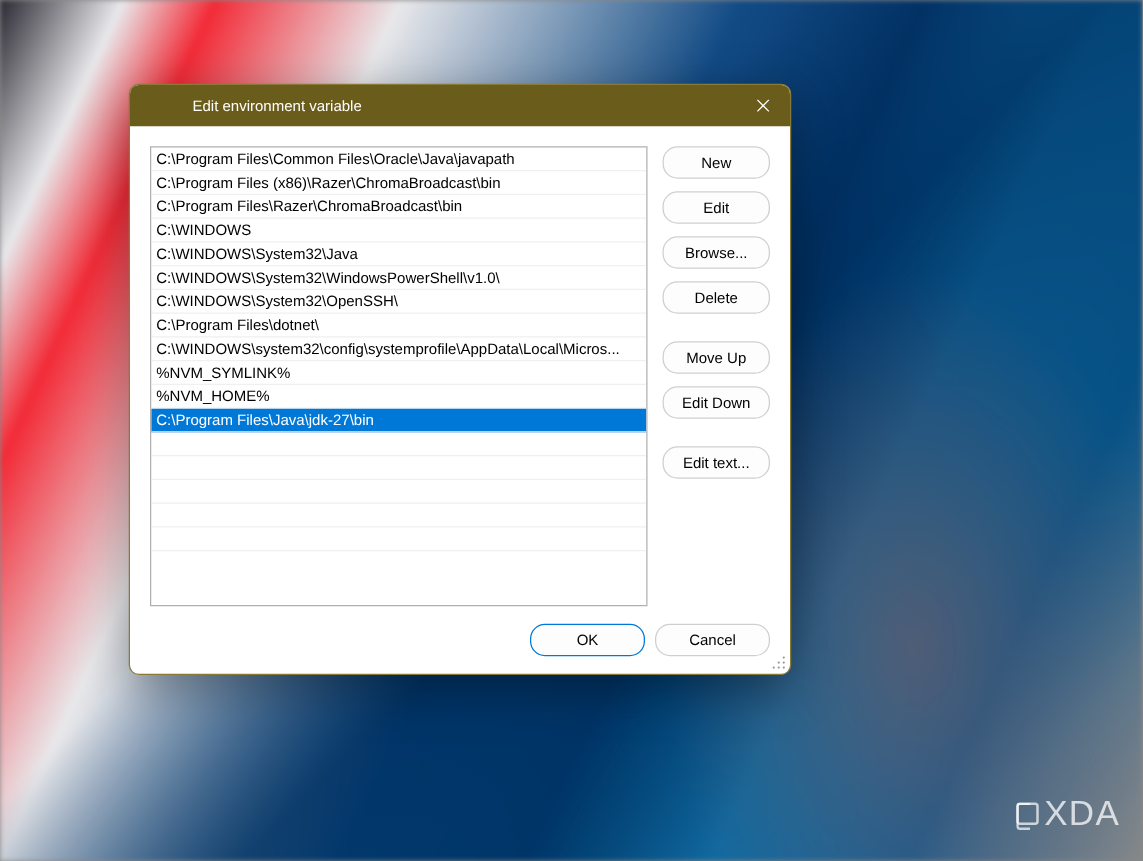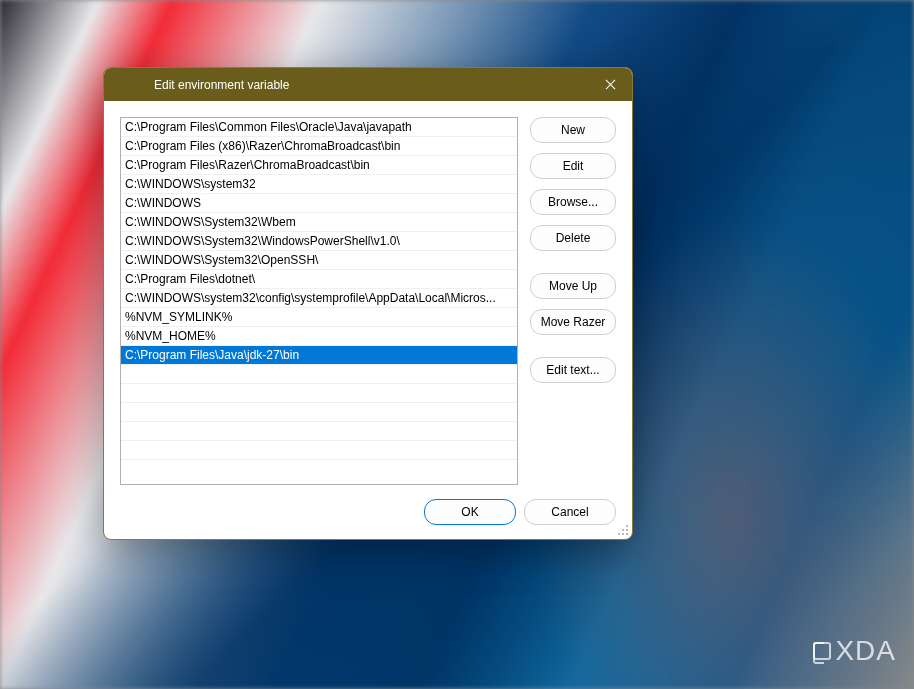--- a/index.html
+++ b/index.html
@@ -223,23 +223,22 @@
     </div>
   </div>
 
   <div class="dialog-body">
     <div class="content-row">
 
       <div class="listbox" id="path-list">
           <div class="list-item">C:\Program Files\Common Files\Oracle\Java\javapath</div>
           <div class="list-item">C:\Program Files (x86)\Razer\ChromaBroadcast\bin</div>
           <div class="list-item">C:\Program Files\Razer\ChromaBroadcast\bin</div>
-          <div class="list-item">C:\WINDOWS\system32</div>
           <div class="list-item">C:\WINDOWS</div>
-          <div class="list-item">C:\WINDOWS\System32\Wbem</div>
+          <div class="list-item">C:\WINDOWS\System32\Java</div>
           <div class="list-item">C:\WINDOWS\System32\WindowsPowerShell\v1.0\</div>
           <div class="list-item">C:\WINDOWS\System32\OpenSSH\</div>
           <div class="list-item">C:\Program Files\dotnet\</div>
           <div class="list-item">C:\WINDOWS\system32\config\systemprofile\AppData\Local\Micros...</div>
           <div class="list-item">%NVM_SYMLINK%</div>
           <div class="list-item">%NVM_HOME%</div>
           <div class="list-item selected">C:\Program Files\Java\jdk-27\bin</div>
           <div class="list-item empty"></div>
           <div class="list-item empty"></div>
           <div class="list-item empty"></div>
@@ -247,21 +246,21 @@
           <div class="list-item empty"></div>
           <div class="list-item empty" style="border-bottom: none;"></div>
         </div>
 
       <div class="side-buttons">
         <button class="win-btn gap-sm">New</button>
         <button class="win-btn gap-sm">Edit</button>
         <button class="win-btn gap-sm">Browse...</button>
         <button class="win-btn gap-md">Delete</button>
         <button class="win-btn gap-sm">Move Up</button>
-        <button class="win-btn gap-md">Move Razer</button>
+        <button class="win-btn gap-md">Edit Down</button>
         <button class="win-btn">Edit text...</button>
       </div>
 
     </div>
 
     <div class="bottom-buttons">
       <button class="win-btn primary">OK</button>
       <button class="win-btn">Cancel</button>
     </div>
   </div>

